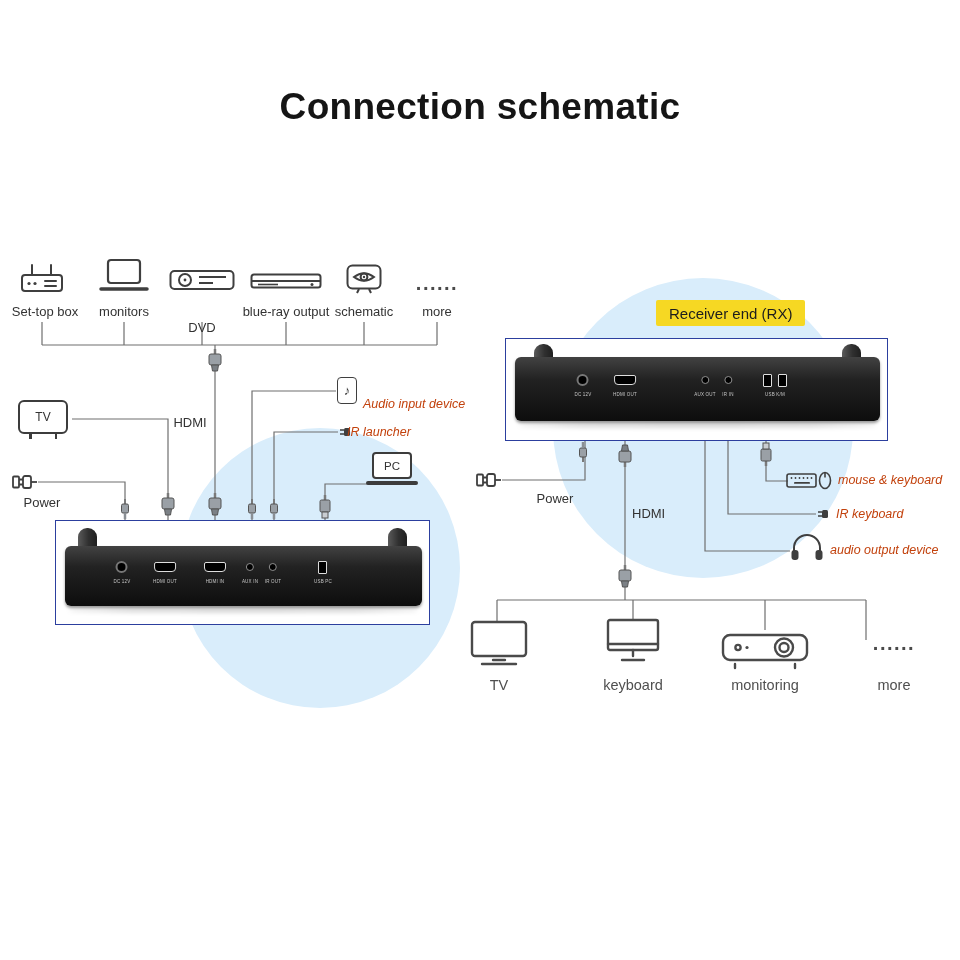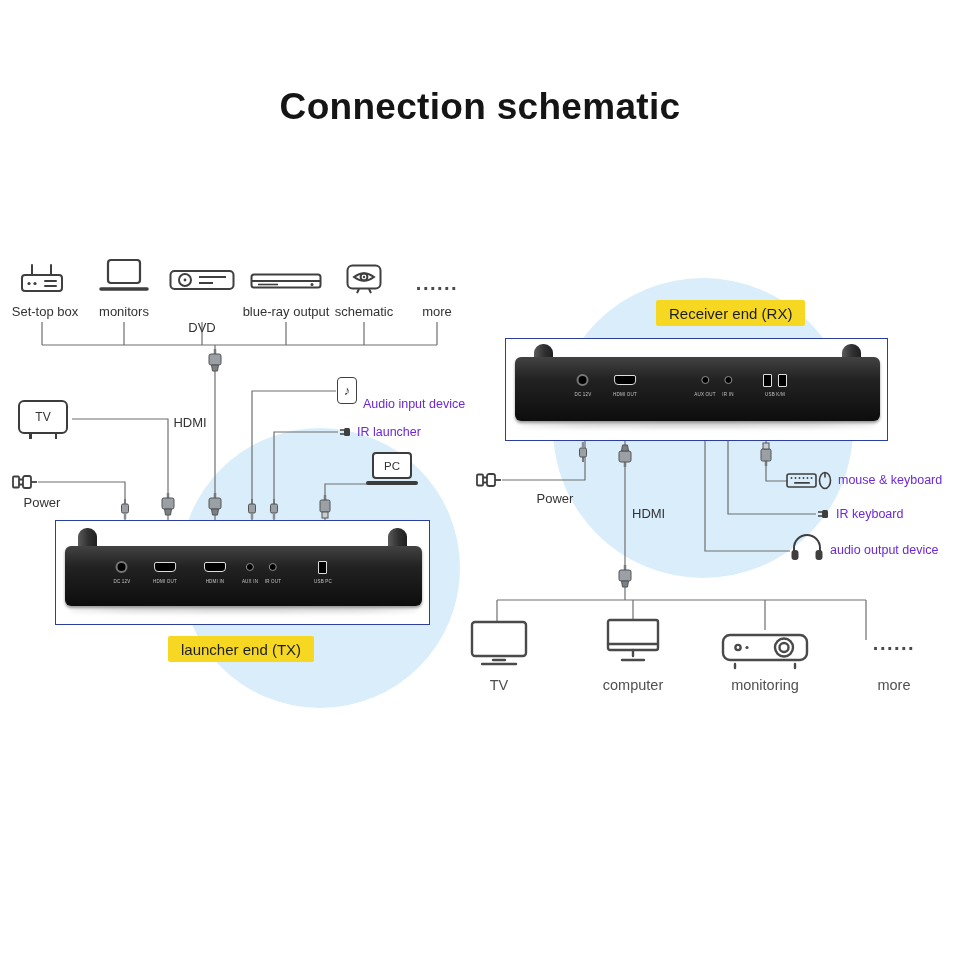--- a/index.html
+++ b/index.html
@@ -6,21 +6,21 @@
   html,body{background:#fff;}
   body{font-family:"Liberation Sans",sans-serif;}
   .canvas{position:relative;width:960px;height:960px;background:#fff;overflow:hidden;}
   .title{position:absolute;left:0;width:100%;top:86px;text-align:center;font-size:37px;font-weight:700;color:#151515;letter-spacing:.3px;z-index:5;}
   .circle{position:absolute;border-radius:50%;background:var(--highlight-circle,#d9edfb);z-index:1;}
   .wires{position:absolute;left:0;top:0;z-index:2;}
   .ic{position:absolute;z-index:3;}
   .lbl{position:absolute;font-size:13px;color:#333;text-align:center;z-index:3;}
   .dots{position:absolute;font-size:20px;font-weight:700;color:#4a4a4a;letter-spacing:1.5px;text-align:center;z-index:3;}
   .sink-lbl{position:absolute;font-size:14.5px;color:#4f4f4f;text-align:center;z-index:3;}
-  .rlabel{position:absolute;font-size:12.5px;color:#6d28d9;white-space:nowrap;z-index:3;}
+  .rlabel{position:absolute;font-size:12.5px;color:#c2410c;white-space:nowrap;z-index:3;font-style:italic;}
   .dev-box{position:absolute;border:1.5px solid var(--device-box-border,#2c3f9e);background:#fff;z-index:3;}
   .antenna{position:absolute;width:19px;height:55px;border-radius:9px 9px 3px 3px;background:linear-gradient(90deg,#5a5a5a,#303030 55%,#1f1f1f);}
   .device-body{position:absolute;border-radius:6px;background:linear-gradient(180deg,#424242,#222 35%,#0d0d0d);box-shadow:0 2px 3px rgba(0,0,0,.4);}
   .dev-shadow{position:absolute;background:rgba(0,0,0,.22);filter:blur(2.5px);border-radius:50%;}
   .badge{position:absolute;background:var(--accent-badge,#f6d823);color:#1d1d1d;font-size:15px;padding:4.5px 13px;border-radius:2px;white-space:nowrap;z-index:4;}
   .port{position:absolute;transform:translateX(-50%);display:flex;flex-direction:column;align-items:center;}
   .pg{height:18px;display:flex;align-items:center;justify-content:center;gap:6px;}
   .plabel{margin-top:3px;font-size:4.5px;color:#c5c5c5;white-space:nowrap;letter-spacing:.2px;}
   .jack-port{width:12px;height:12px;border-radius:50%;background:#000;border:2.5px solid #777;}
   .hdmi-port{width:22px;height:10px;border:1.5px solid #dedede;border-radius:2px 2px 4px 4px;background:#000;}
@@ -141,21 +141,21 @@
 
   <div class="audio-dev" style="left:337px;top:377px;">
       <span>♪</span>
     </div>
   <div class="rlabel" style="left:363px;top:397px;">Audio input device</div>
 
   <svg class="conn" style="left:339px;top:427px;" width="12" height="10" viewBox="0 0 12 10">
     <path d="M1 3 h4 M1 7 h4" stroke="#3f3f3f" stroke-width="1.6"></path>
     <rect x="5" y="1" width="6" height="8" rx="1.5" fill="#3f3f3f"></rect>
   </svg>
-  <div class="rlabel" style="left:357px;top:425px;">IR launcher</div>
+  <div class="rlabel" style="left:347px;top:425px;">IR launcher</div>
 
   <div class="pc-icon" style="left:366px;top:452px;">
     <div class="pc-screen">PC</div>
     <div class="pc-base"></div>
   </div>
 
   <svg class="conn" style="left:207px;top:349px;" width="16" height="26" viewBox="0 0 16 26">
     <line x1="8" y1="0" x2="8" y2="5" stroke="#7a7a7a" stroke-width="2.5"></line>
     <rect x="2" y="5" width="12" height="11" rx="2" fill="#9aa0a6" stroke="#555" stroke-width="1"></rect>
     <path d="M4.5 16 h7 l-1 6 h-5 z" fill="#7b8085" stroke="#555" stroke-width="1"></path>
@@ -227,21 +227,20 @@
         <div class="plabel">IR OUT</div>
       </div>
       <div class="port" style="left:258px;top:12px;">
         <div class="pg">
             <span class="usb-port"></span>
           </div>
         <div class="plabel">USB PC</div>
       </div>
     </div>
   </div>
-  <div class="badge" style="left:168px;top:636px;">launcher end (TX)</div>
 
   <div class="badge" style="left:656px;top:300px;">Receiver end (RX)</div>
   <div class="dev-box" style="left:505px;top:338px;width:383px;height:103px;">
     <div class="antenna" style="left:28px;top:5px;"></div>
     <div class="antenna" style="left:336px;top:5px;"></div>
     <div class="dev-shadow" style="left:13px;top:84px;width:357px;height:4px;"></div>
     <div class="device-body" style="left:9px;top:18px;width:365px;height:64px;">
       <div class="port" style="left:68px;top:14px;">
         <div class="pg">
             <span class="jack-port"></span>
@@ -351,21 +350,21 @@
   <div class="sink-lbl" style="left:470px;top:677px;width:58px;">TV</div>
 
   <svg class="ic" style="left:606px;top:618px;" width="54" height="46" viewBox="0 0 54 46">
     <g fill="none" stroke="#4a4a4a" stroke-width="2.4" stroke-linecap="round">
       <rect x="2" y="2" width="50" height="30" rx="2"></rect>
       <path d="M2 26 h50"></path>
       <path d="M27 32 v6"></path>
       <path d="M16 42 h22"></path>
     </g>
   </svg>
-  <div class="sink-lbl" style="left:596px;top:677px;width:74px;">computer</div>
+  <div class="sink-lbl" style="left:596px;top:677px;width:74px;">keyboard</div>
 
   <svg class="ic" style="left:721px;top:628px;" width="88" height="42" viewBox="0 0 88 42">
     <g fill="none" stroke="#4a4a4a" stroke-width="2.4" stroke-linecap="round">
       <rect x="2" y="7" width="84" height="25" rx="7"></rect>
       <circle cx="63" cy="19.5" r="9"></circle>
       <circle cx="63" cy="19.5" r="4.5"></circle>
       <path d="M14 36 v4 M74 36 v4"></path>
       <circle cx="17" cy="19.5" r="2.6"></circle>
     </g>
     <circle cx="26" cy="19.5" r="1.6" fill="#4a4a4a"></circle>

